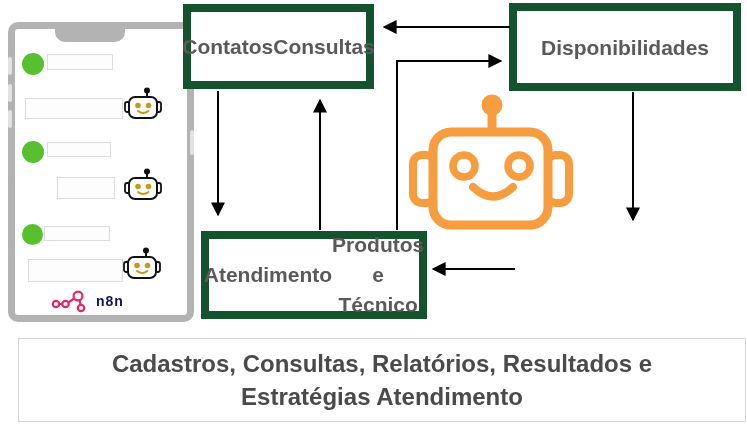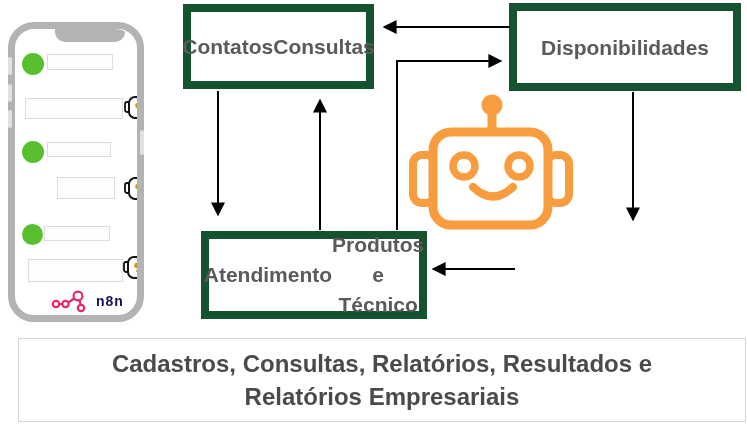--- a/index.html
+++ b/index.html
@@ -19,22 +19,22 @@
   .fbox--agend{left:516px;top:228px;width:226px;height:93px;line-height:24px;gap:19px;}
   
   .banner{
     position:absolute;left:18px;top:338px;width:728px;height:84px;box-sizing:border-box;
     border:1px solid #D7D7D7;background:#fff;display:flex;flex-direction:column;
     align-items:center;justify-content:center;text-align:center;
     color:#4A4A4A;font-weight:bold;font-size:24px;line-height:33px;
   }
   
   .phone{
-    position:absolute;left:8px;top:22px;width:136px;height:300px;box-sizing:border-box;
-    border:7px solid #B3B3B3;border-radius:26px;background:#fff;
+    position:absolute;left:8px;top:22px;width:186px;height:300px;box-sizing:border-box;
+    border:7px solid #B3B3B3;border-radius:10px;background:#fff;
   }
   .phone-screen{position:absolute;left:0;top:0;right:0;bottom:0;overflow:hidden;border-radius:22px;}
   .notch{
     position:absolute;left:40px;top:0;width:70px;height:13px;background:#B3B3B3;
     border-radius:0 0 10px 10px;
   }
   .side-btn{position:absolute;width:4px;background:#E2E2E2;border-radius:2px;}
   .sb-l1{left:-7px;top:28px;height:18px;}
   .sb-l2{left:-7px;top:55px;height:18px;}
   .sb-l3{left:-7px;top:81px;height:18px;}
@@ -146,21 +146,21 @@
   </div>
 
   <div class="fbox fbox--atend">
     <span>Atendimento</span>
     <span>Produtos e Técnico</span>
   </div>
 
 
   <div class="banner">
     <span>Cadastros, Consultas, Relatórios, Resultados e</span>
-    <span>Relatórios Empresariais</span>
+    <span>Estratégias Atendimento</span>
   </div>
 
   <svg class="bigbot" viewBox="0 0 172 142">
     <g stroke="#F89C40" fill="none" stroke-width="8">
       <circle cx="87" cy="17" r="10.5" fill="#F89C40" stroke="none"></circle>
       <line x1="87" y1="26" x2="87" y2="47" stroke-width="9"></line>
       <rect x="8" y="67" width="22" height="48" rx="9"></rect>
       <rect x="142" y="67" width="22" height="48" rx="9"></rect>
       <rect x="28" y="44" width="115" height="93" rx="18" fill="#fff" stroke-width="9"></rect>
       <circle cx="59" cy="78" r="11" stroke-width="7.5"></circle>

